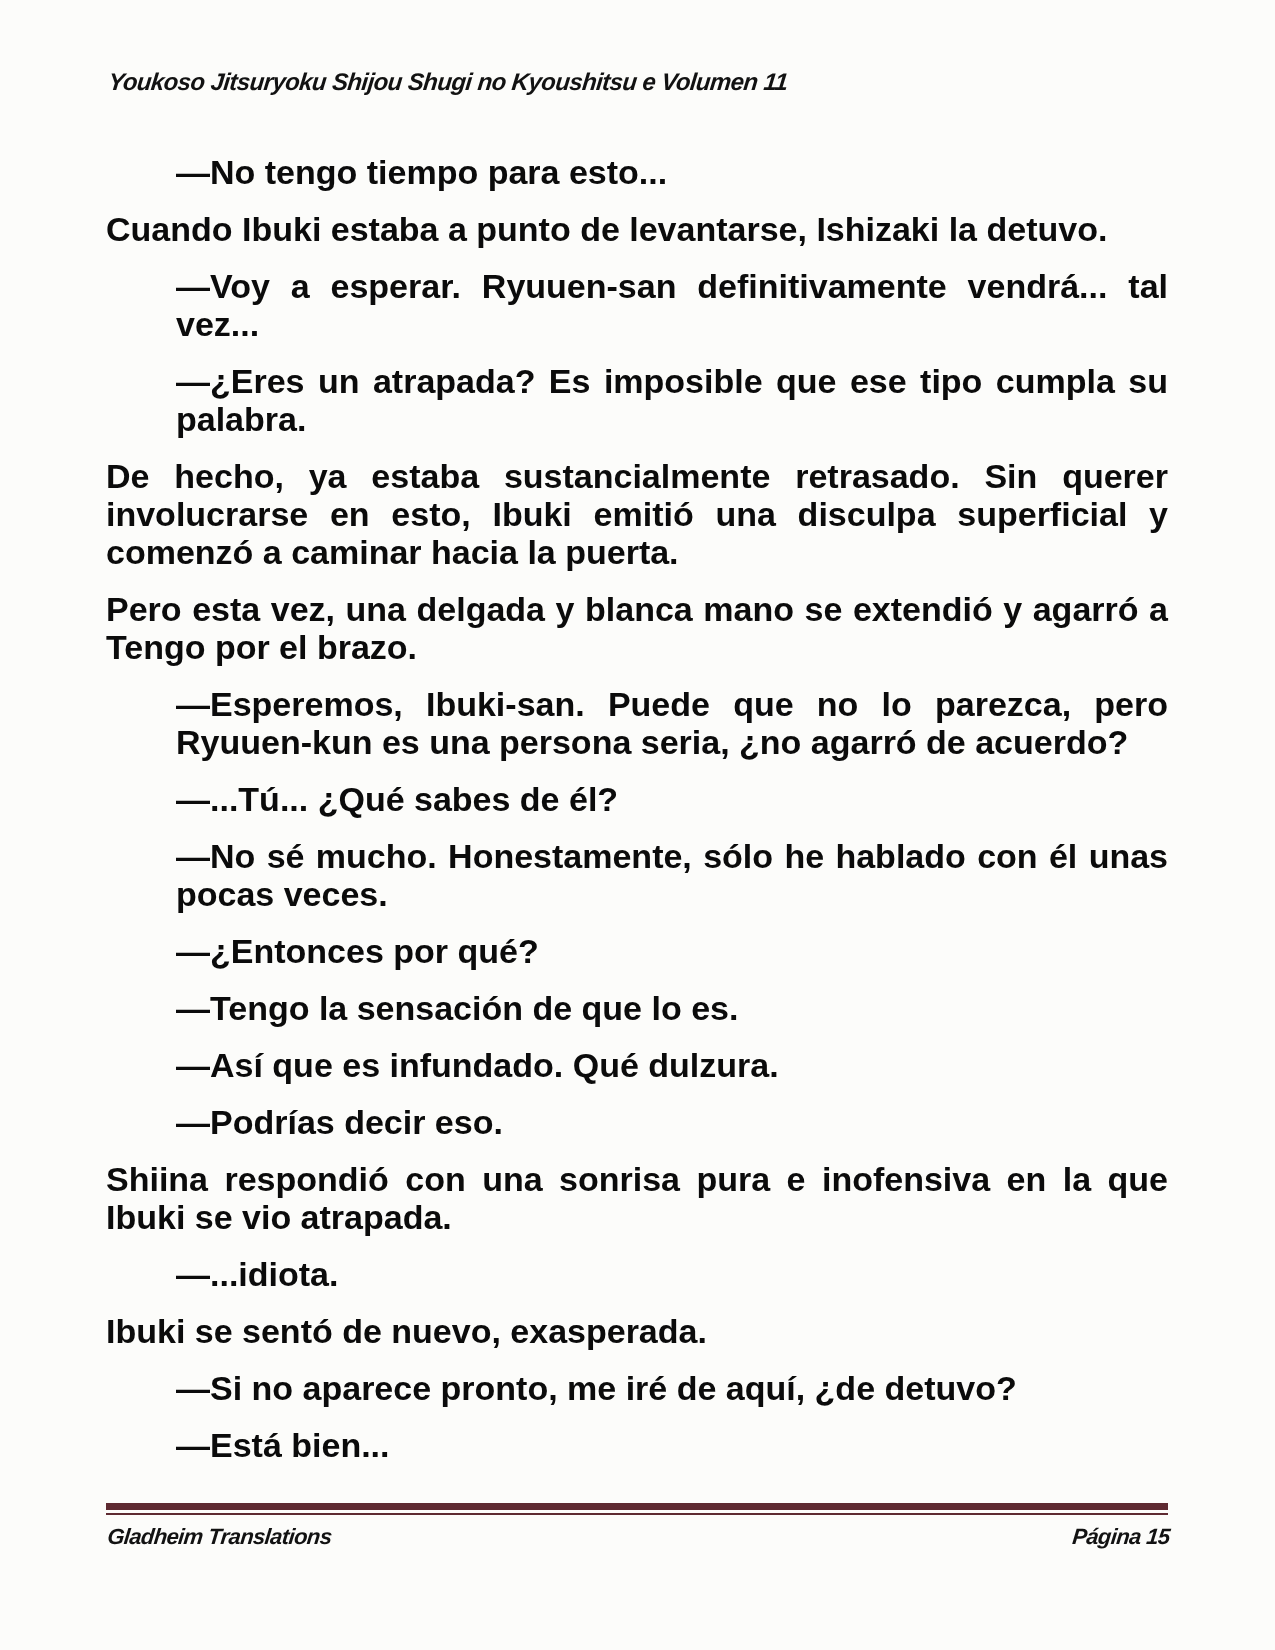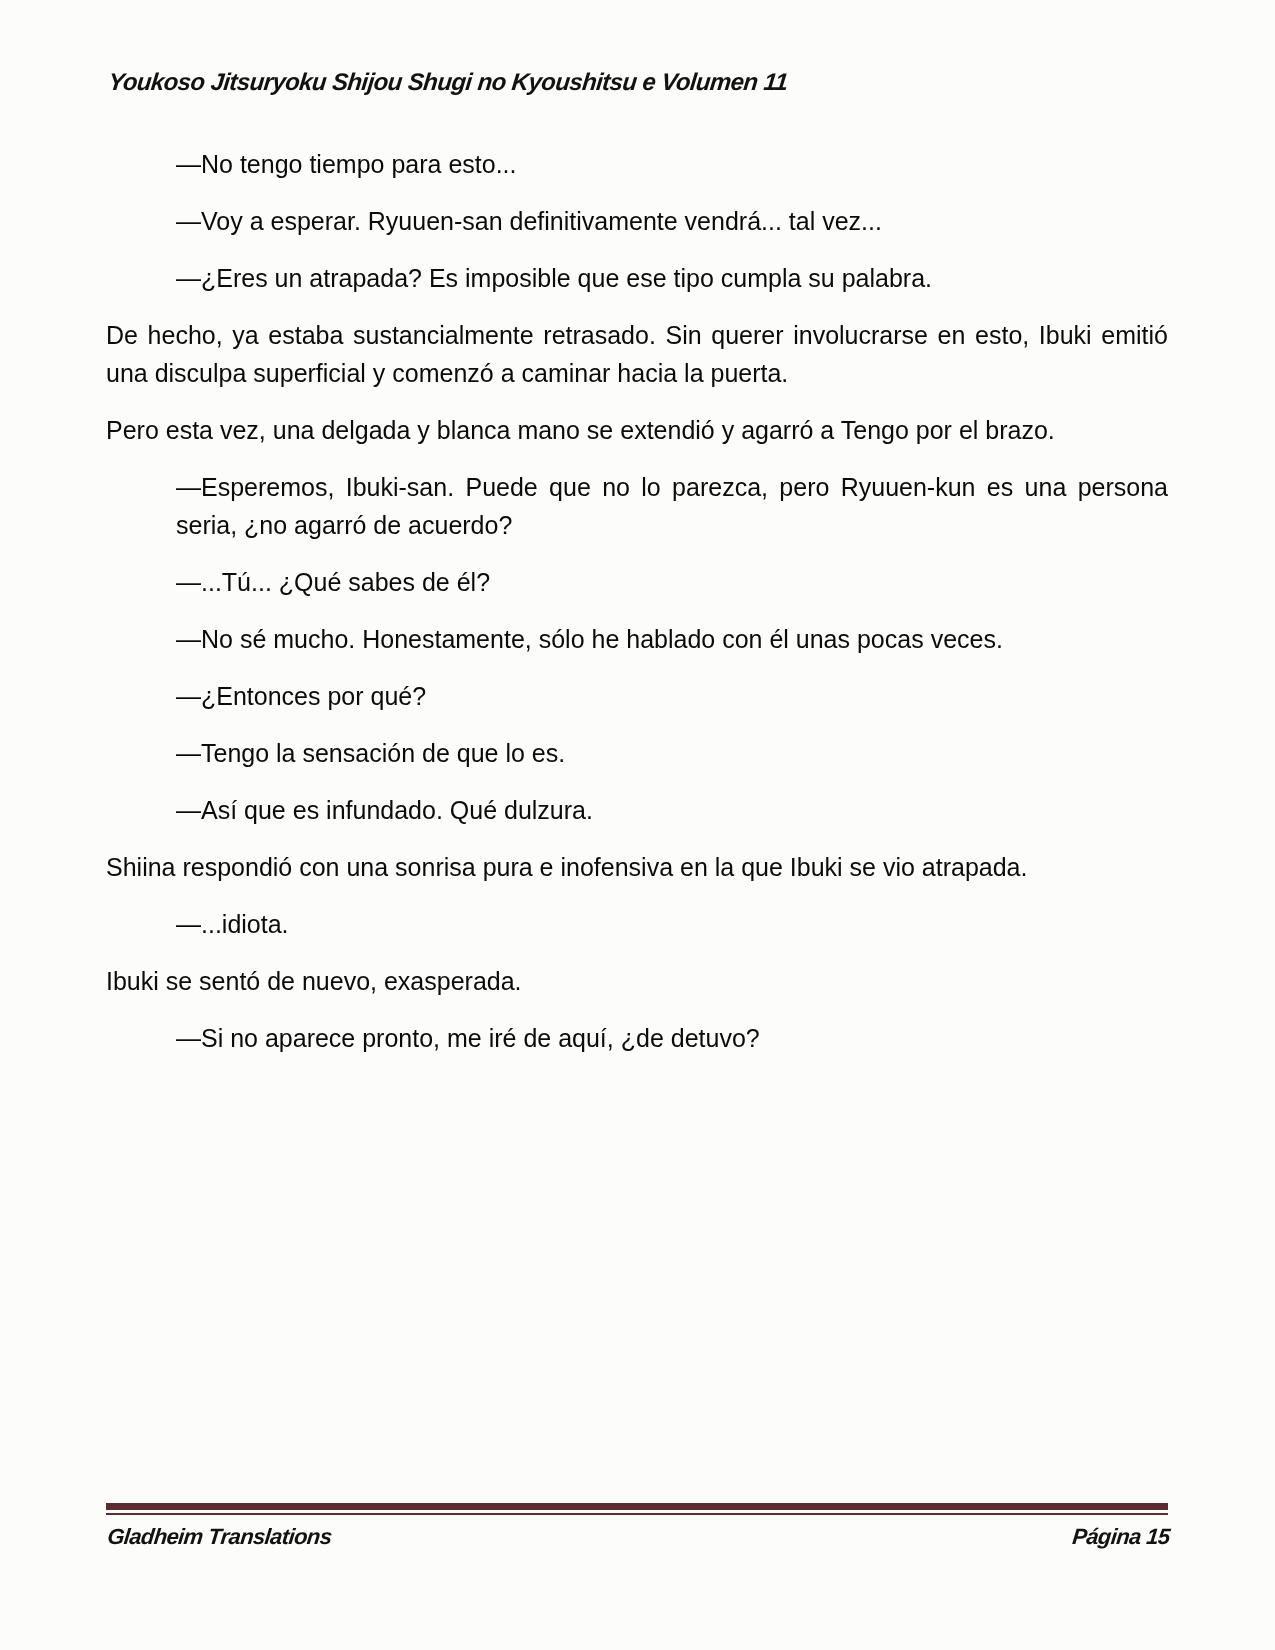--- a/index.html
+++ b/index.html
@@ -30,26 +30,27 @@
   .doc-header .display-font {
     font-size: 24px;
   }
   .doc-body {
     position: absolute;
     top: 141px;
     left: 106px;
     width: 1062px;
   }
   .para {
-    font-size: 25px;
+    font-size: 34px;
     line-height: 38px;
-    margin: 4px 0 19px 0;
+    margin: 12px 0 19px 0;
     text-align: justify;
     text-justify: inter-word;
     hyphens: none;
+    font-weight: bold;
   }
   .para.dlg {
     margin-left: 70px;
   }
   .doc-footer {
     position: absolute;
     left: 106px;
     width: 1062px;
     top: 1503px;
   }
@@ -68,34 +69,37 @@
 <body>
 
 <div class="page" style="background: rgb(252, 252, 250); color: rgb(11, 11, 11);">
 
   <div class="doc-header">
     <div class="display-font">Youkoso Jitsuryoku Shijou Shugi no Kyoushitsu e Volumen 11</div>
   </div>
 
   <div class="doc-body">
     <p class="para dlg">—No tengo tiempo para esto...</p>
+    <p class="para">Cuando Ibuki estaba a punto de levantarse, Ishizaki la detuvo.</p>
     <p class="para dlg">—Voy a esperar. Ryuuen-san definitivamente vendrá... tal vez...</p>
     <p class="para dlg">—¿Eres un atrapada? Es imposible que ese tipo cumpla su palabra.</p>
     <p class="para">De hecho, ya estaba sustancialmente retrasado. Sin querer involucrarse en esto, Ibuki emitió una disculpa superficial y comenzó a caminar hacia la puerta.</p>
     <p class="para">Pero esta vez, una delgada y blanca mano se extendió y agarró a Tengo por el brazo.</p>
     <p class="para dlg">—Esperemos, Ibuki-san. Puede que no lo parezca, pero Ryuuen-kun es una persona seria, ¿no agarró de acuerdo?</p>
     <p class="para dlg">—...Tú... ¿Qué sabes de él?</p>
     <p class="para dlg">—No sé mucho. Honestamente, sólo he hablado con él unas pocas veces.</p>
     <p class="para dlg">—¿Entonces por qué?</p>
     <p class="para dlg">—Tengo la sensación de que lo es.</p>
     <p class="para dlg">—Así que es infundado. Qué dulzura.</p>
+    <p class="para dlg">—Podrías decir eso.</p>
     <p class="para">Shiina respondió con una sonrisa pura e inofensiva en la que Ibuki se vio atrapada.</p>
     <p class="para dlg">—...idiota.</p>
     <p class="para">Ibuki se sentó de nuevo, exasperada.</p>
     <p class="para dlg">—Si no aparece pronto, me iré de aquí, ¿de detuvo?</p>
+    <p class="para dlg">—Está bien...</p>
   </div>
 
   <div class="doc-footer">
     <div class="rule-thick" style="background: rgb(94, 42, 49);"></div>
     <div class="rule-gap"></div>
     <div class="rule-thin" style="background: rgb(94, 42, 49);"></div>
     <div class="footer-row">
       <div class="display-font">Gladheim Translations</div>
       <div class="display-font">Página 15</div>
     </div>

